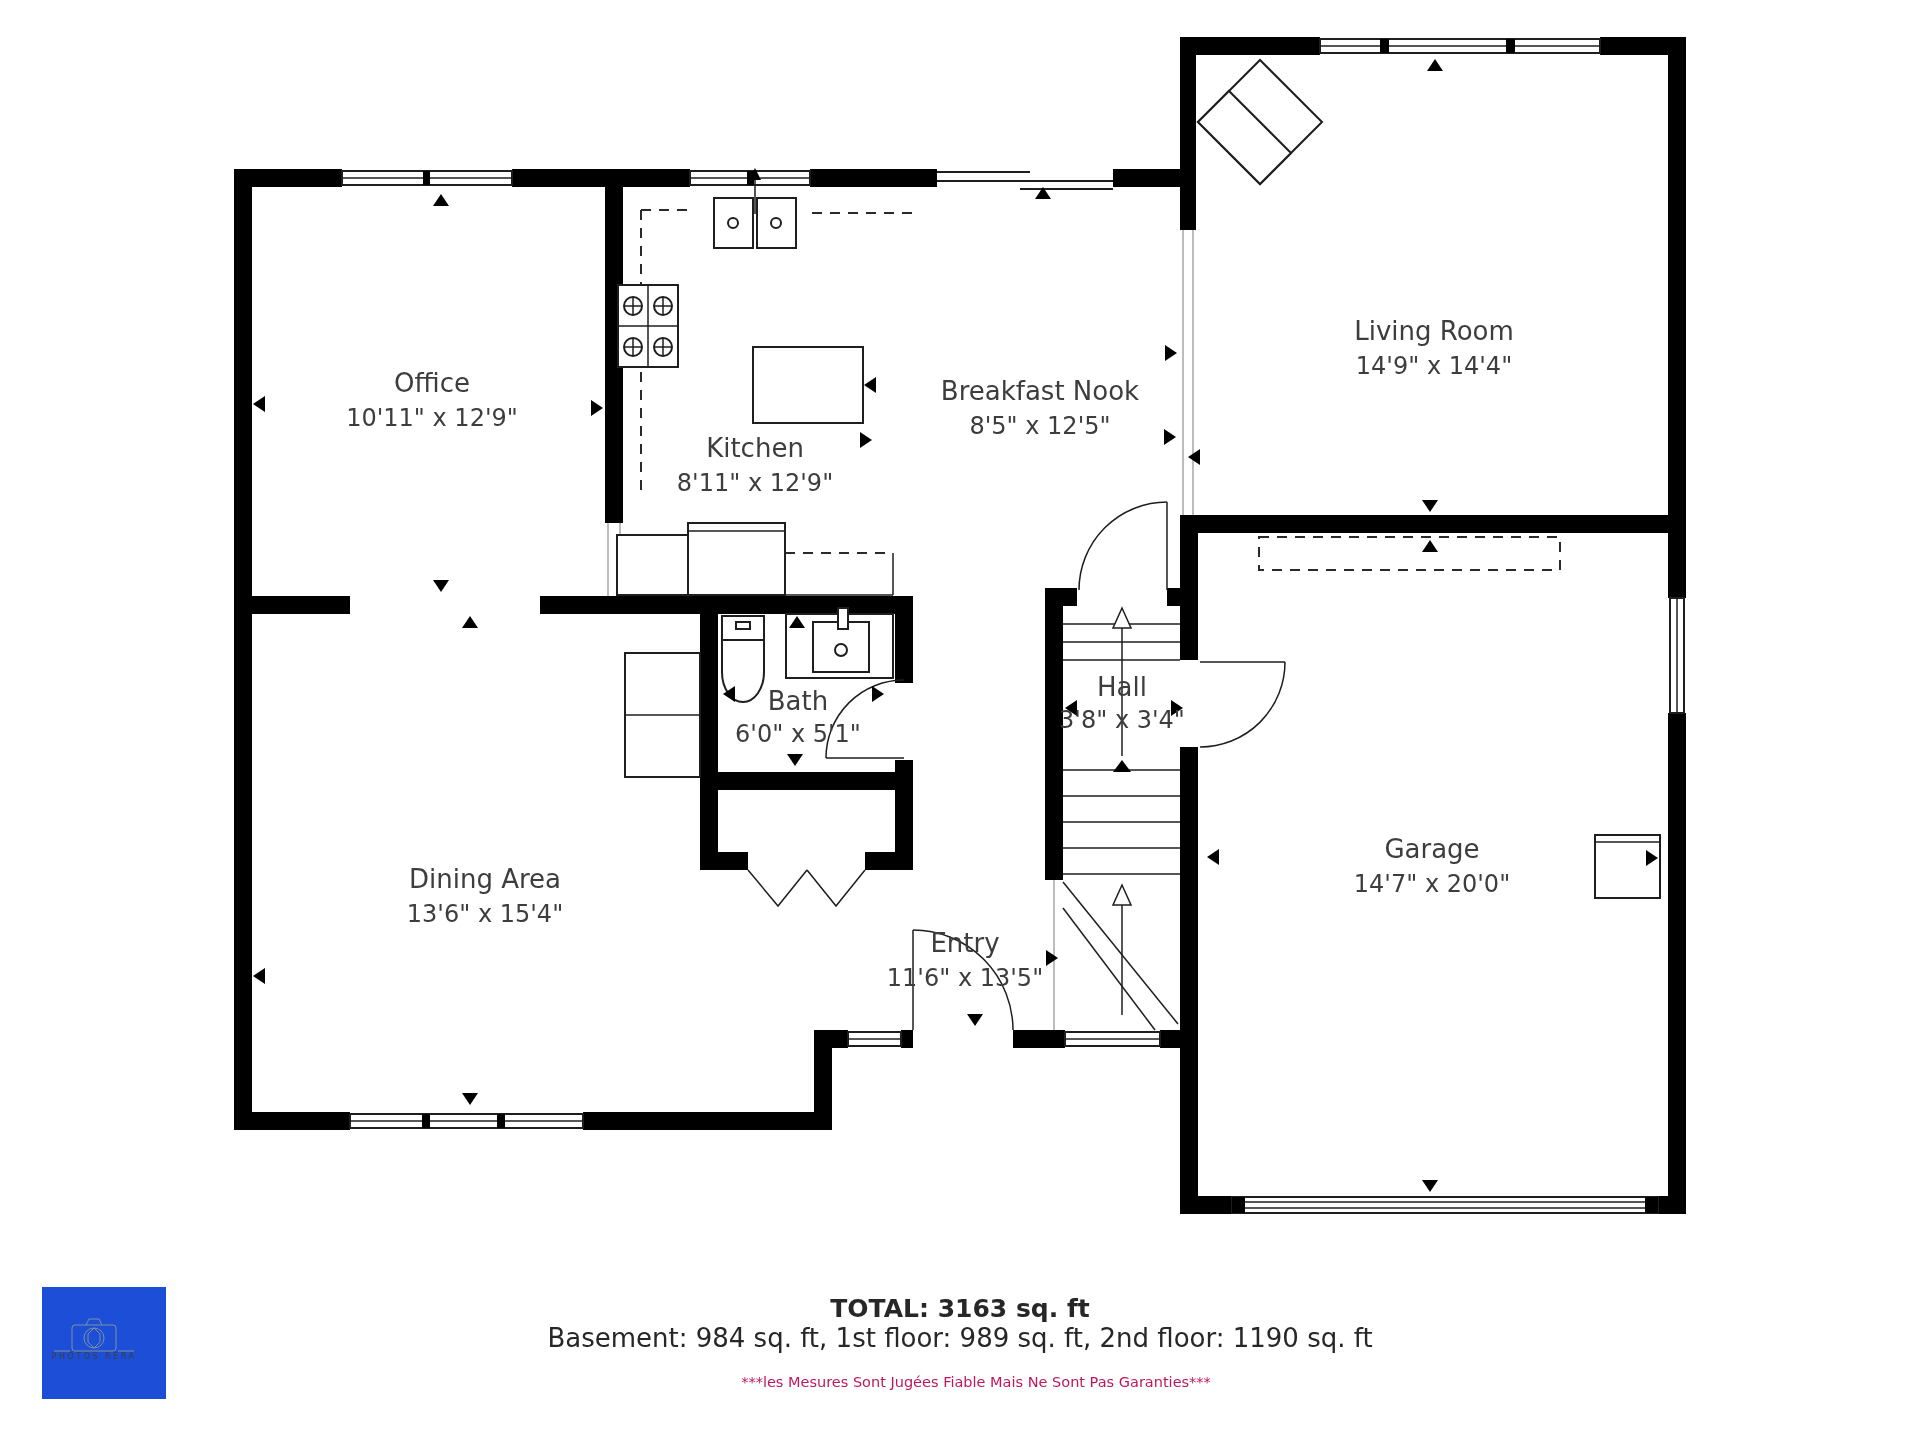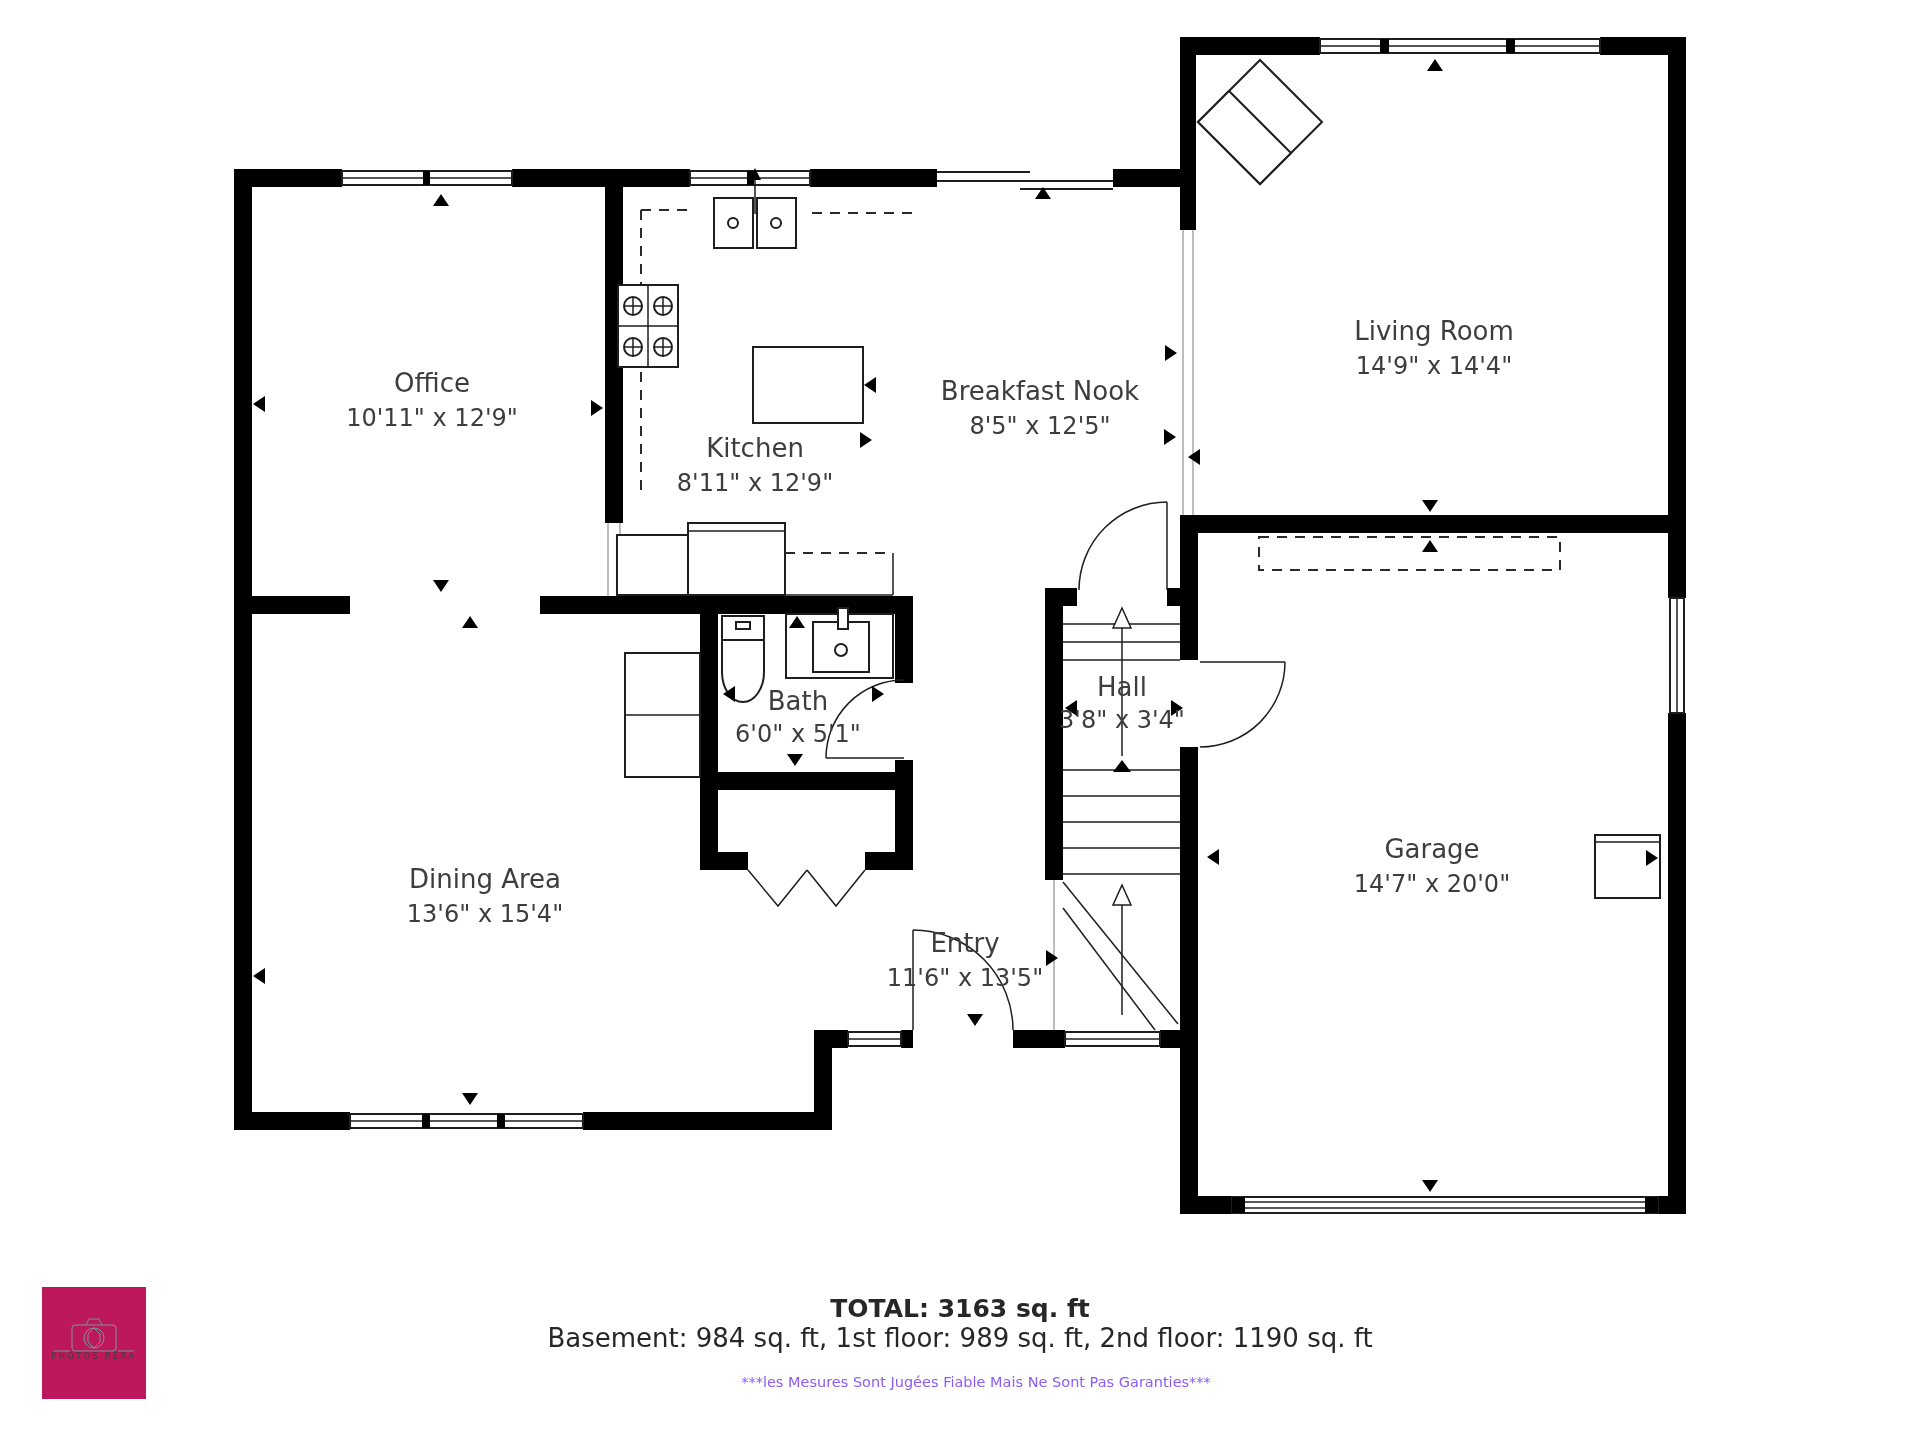--- a/index.html
+++ b/index.html
@@ -11,22 +11,22 @@
   .wall{fill:#000;}
   .thin{stroke:#1e1e1e;stroke-width:2;fill:none;}
   .thin15{stroke:#1e1e1e;stroke-width:1.5;fill:none;}
   .lite{stroke:#bdbdbd;stroke-width:2;fill:none;}
   .dash{stroke:#2a2a2a;stroke-width:2;fill:none;stroke-dasharray:10 8;}
   .fix{stroke:#1e1e1e;stroke-width:2;fill:#fff;}
   .marker{fill:#000;}
   #footer{position:absolute;left:0;top:1282px;width:1920px;text-align:center;color:#272727;}
   #f-total{font-size:25px;font-weight:bold;line-height:1.0;margin:14px 0 4px 0;}
   #f-floors,#f-excluded{font-size:26px;line-height:1.05;margin:0 0;}
-  #f-disclaimer{font-size:14.5px;margin-top:22px;color:#8b5cf6;margin-left:32px;}
-  #logo{position:absolute;left:42px;top:1287px;width:104px;height:112px;background:#be185d;}
+  #f-disclaimer{font-size:14.5px;margin-top:22px;color:#be185d;margin-left:32px;}
+  #logo{position:absolute;left:42px;top:1287px;width:124px;height:112px;background:#1d4ed8;}
   #logo svg{position:absolute;left:0;top:0;}
 </style>
 </head>
 <body>
 
 <div id="stage">
   <svg width="1920" height="1440" viewBox="0 0 1920 1440">
 
     <g>
 

